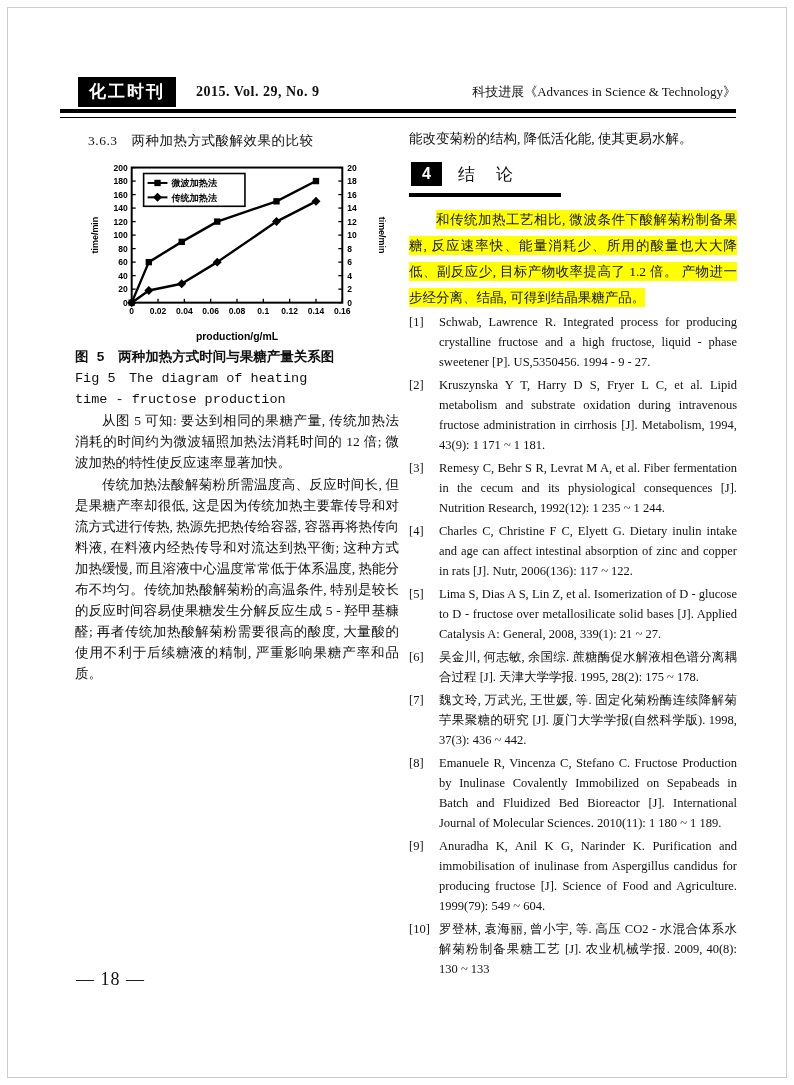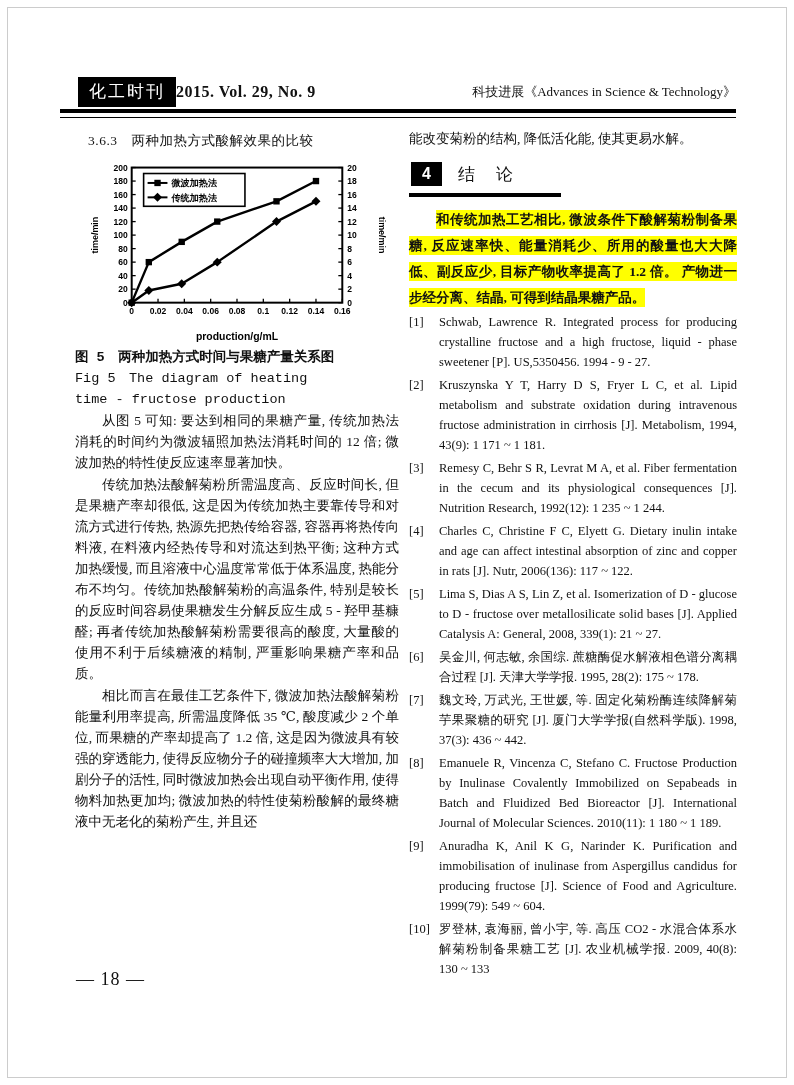--- a/index.html
+++ b/index.html
@@ -3,22 +3,22 @@
 <meta charset="utf-8">
 <style>
   html,body{margin:0;padding:0;background:#ffffff;}
   .page{
     position:relative;width:794px;height:1085px;background:#ffffff;
     font-family:"Liberation Serif","DejaVu Serif",serif;color:#111;overflow:hidden;
   }
   .scan-frame{position:absolute;left:7px;top:7px;right:7px;bottom:7px;border:1px solid #cccccc;pointer-events:none;}
   
   .header{position:absolute;left:78px;right:58px;top:78px;height:28px;display:flex;align-items:center;}
-  .badge{background:#000;color:#fff;font-family:"Liberation Sans","DejaVu Sans",sans-serif;font-weight:normal;font-size:17px;padding:3px 11px 4px;letter-spacing:2px;}
-  .issue{font-size:16px;font-weight:600;letter-spacing:.5px;}
+  .badge{background:#000;color:#fff;font-family:"Liberation Sans","DejaVu Sans",sans-serif;font-weight:bold;font-size:17px;padding:3px 11px 4px;letter-spacing:2px;}
+  .issue{margin-left:20px;font-size:14px;font-weight:600;letter-spacing:.5px;}
   .jtitle{margin-left:auto;font-size:13px;font-weight:400;}
   .rule-thick{position:absolute;left:60px;right:58px;top:109px;border-top:4px solid #000;}
   .rule-thin{position:absolute;left:60px;right:58px;top:117px;border-top:1.5px solid #000;}
   
   .col{position:absolute;top:128px;font-size:13.5px;line-height:21px;text-align:justify;}
   .col-left{left:75px;width:324px;}
   .col-right{left:409px;width:328px;}
   p{margin:0;}
   p.body{margin:0 0 1px 0;}
   .indent{text-indent:2em;}
@@ -26,21 +26,21 @@
   .chart-wrap{width:302px;margin:6px auto 2px auto;}
   .chart-wrap svg{display:block;width:302px;height:188px;}
   .caption{text-indent:0;line-height:21px;font-family:Liberation Mono, monospace;}
   .caption.zh{font-weight:600;}
   .caption.en{font-weight:500;}
   
   .conclusion-heading{display:inline-flex;align-items:center;margin:12px 0 10px 0;border-bottom:4px solid #000;padding:0 46px 7px 2px;}
   .secnum{background:#000;color:#fff;font-family:"Liberation Sans","DejaVu Sans",sans-serif;font-weight:bold;font-size:16px;padding:1px 11px 2px;}
   .sectitle{font-size:17px;font-weight:normal;margin-left:16px;letter-spacing:2px;}
   .conclusion-para{line-height:26px;margin-bottom:8px;}
-  .hl{background:#ffff00;padding:2px 0;-webkit-box-decoration-break:clone;box-decoration-break:clone;font-weight:bold;}
+  .hl{background:#ffff00;padding:2px 0;-webkit-box-decoration-break:clone;box-decoration-break:clone;}
   .refs-heading{text-align:center;font-weight:bold;font-size:14px;letter-spacing:3px;margin:10px 0 8px 0;text-indent:0;}
   .refs{font-size:12.5px;line-height:20px;}
   .ref-item{display:flex;margin-bottom:3px;}
   .ref-num{flex:0 0 30px;}
   .ref-text{flex:1;text-align:justify;}
   
   .footer{position:absolute;left:76px;top:969px;font-size:18px;letter-spacing:1px;}
 </style>
 </head>
 <body>
@@ -150,21 +150,20 @@
           <text font-family="&quot;Liberation Sans&quot;,&quot;DejaVu Sans&quot;,sans-serif" font-weight="bold" fill="#000" x="86" y="43.4" font-size="9.2">传统加热法</text>
         </svg>
     </div>
 
     <p class="caption zh">图 5　两种加热方式时间与果糖产量关系图</p>
     <p class="caption en">Fig 5　The diagram of heating</p>
     <p class="caption en">time - fructose production</p>
 
     <p class="body indent">从图 5 可知: 要达到相同的果糖产量, 传统加热法消耗的时间约为微波辐照加热法消耗时间的 12 倍; 微波加热的特性使反应速率显著加快。</p>
     <p class="body indent">传统加热法酸解菊粉所需温度高、反应时间长, 但是果糖产率却很低, 这是因为传统加热主要靠传导和对流方式进行传热, 热源先把热传给容器, 容器再将热传向料液, 在料液内经热传导和对流达到热平衡; 这种方式加热缓慢, 而且溶液中心温度常常低于体系温度, 热能分布不均匀。传统加热酸解菊粉的高温条件, 特别是较长的反应时间容易使果糖发生分解反应生成 5 - 羟甲基糠醛; 再者传统加热酸解菊粉需要很高的酸度, 大量酸的使用不利于后续糖液的精制, 严重影响果糖产率和品质。</p>
-    <p class="body indent">相比而言在最佳工艺条件下, 微波加热法酸解菊粉能量利用率提高, 所需温度降低 35 ℃, 酸度减少 2 个单位, 而果糖的产率却提高了 1.2 倍, 这是因为微波具有较强的穿透能力, 使得反应物分子的碰撞频率大大增加, 加剧分子的活性, 同时微波加热会出现自动平衡作用, 使得物料加热更加均; 微波加热的特性使菊粉酸解的最终糖液中无老化的菊粉产生, 并且还</p>
   </div>
 
   <div class="col col-right">
     <p class="body">能改变菊粉的结构, 降低活化能, 使其更易水解。</p>
 
     <div class="conclusion-heading">
       <span class="secnum">4</span>
       <span class="sectitle">结　论</span>
     </div>
 

